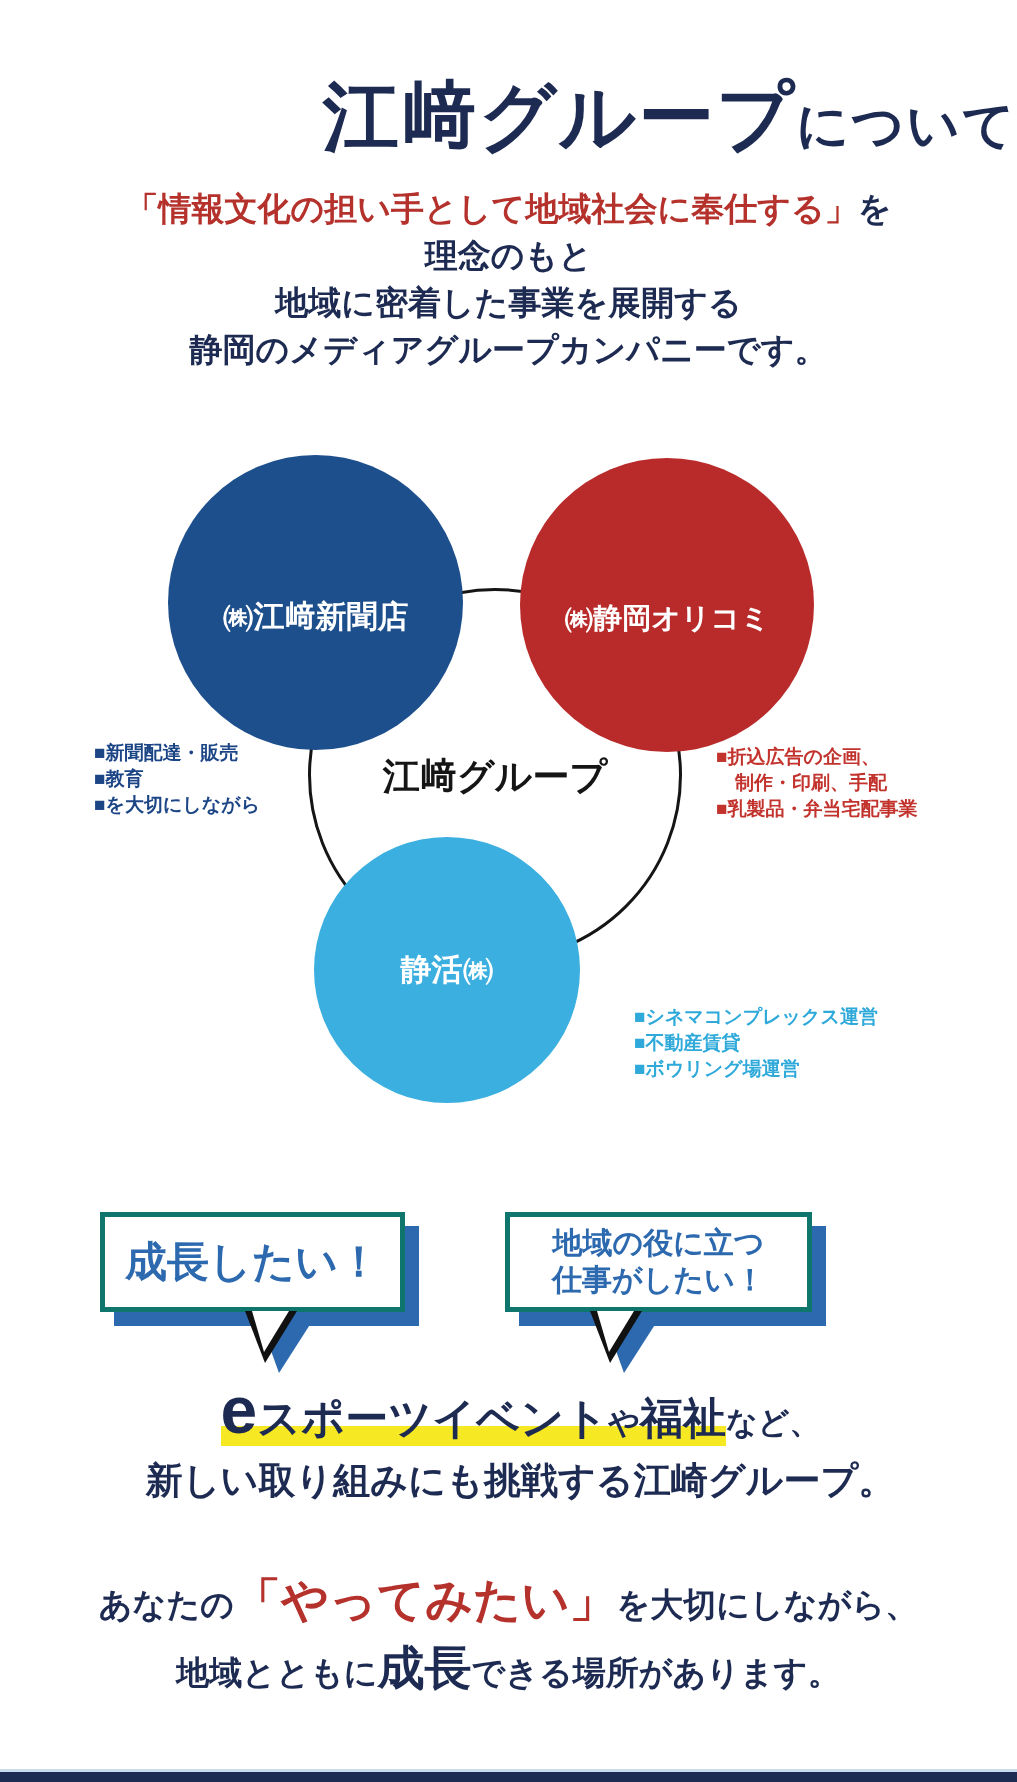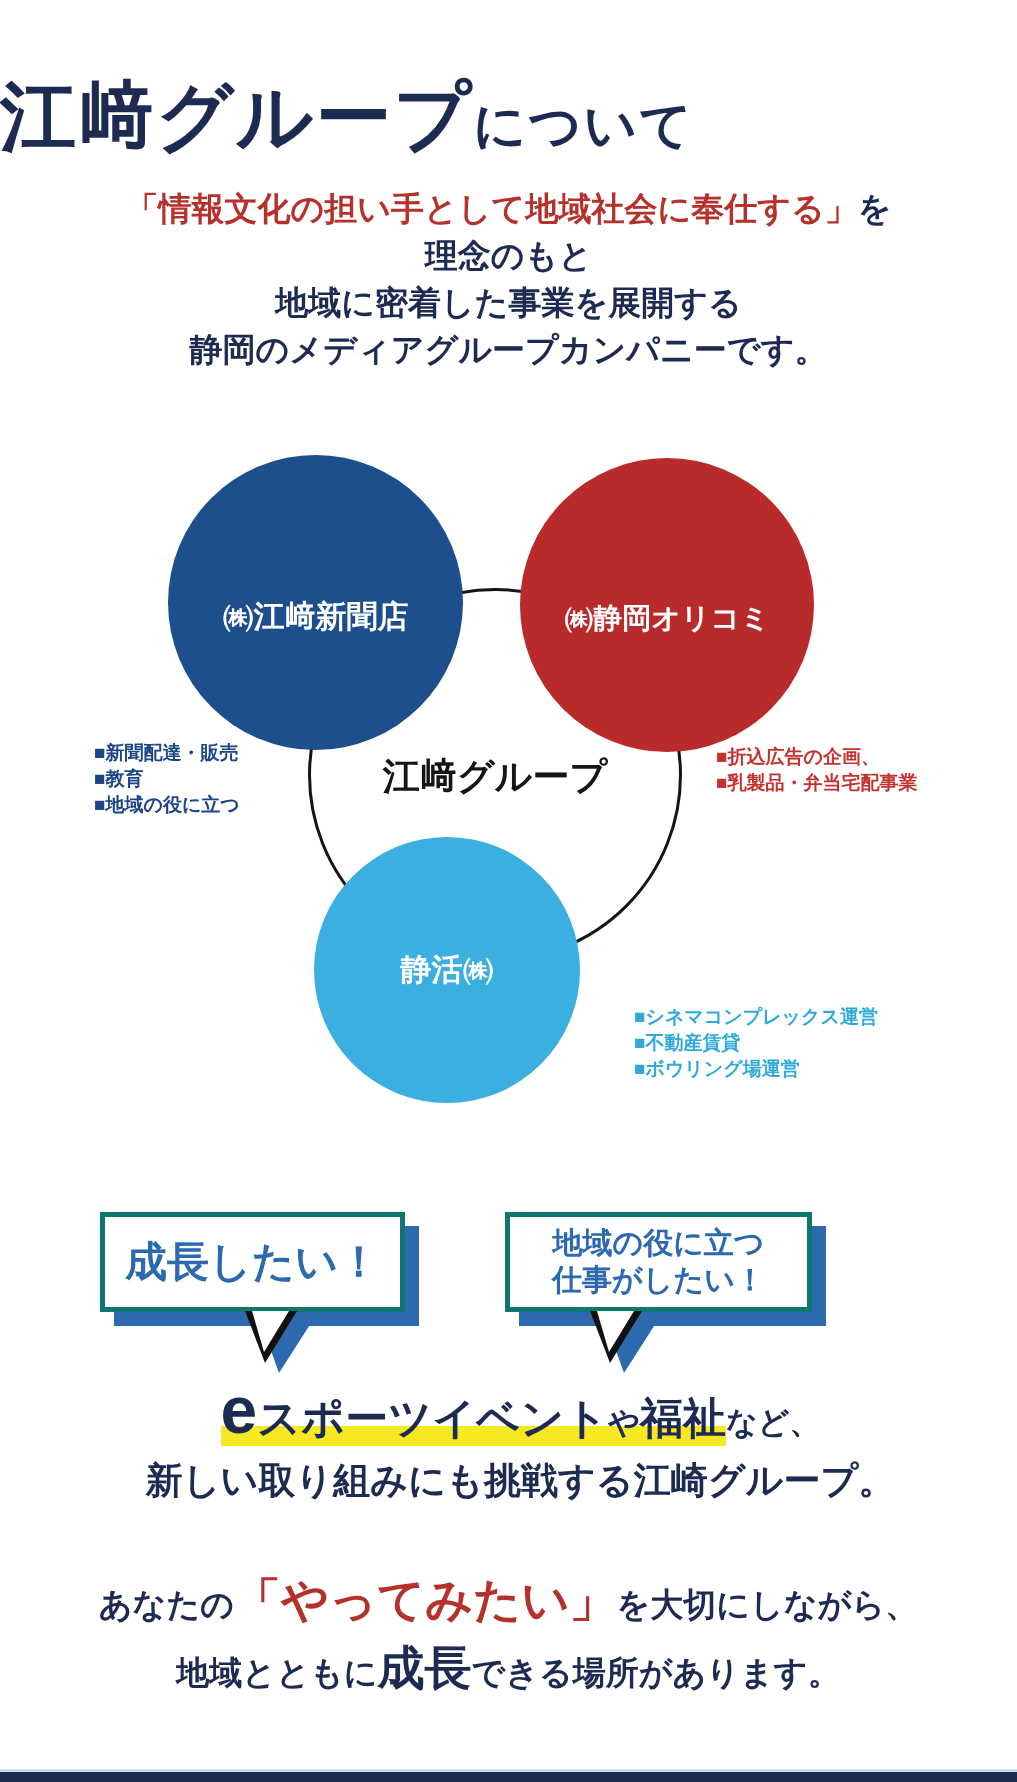--- a/index.html
+++ b/index.html
@@ -3,21 +3,21 @@
 <meta charset="utf-8">
 <style>
   html,body { margin:0; padding:0; background:#ffffff; }
   .page {
     position:relative; width:1017px; height:1782px; margin:0 auto;
     background:#ffffff; overflow:hidden;
     font-family:"Liberation Sans","DejaVu Sans",sans-serif;
     color:#1d2b52;
   }
   
-  .title { position:absolute; top:46px; left:0; right:0; text-align:left;
+  .title { position:absolute; top:46px; left:0; right:0; text-align:right;
            font-weight:900; color:#1d2b52; letter-spacing:2px; white-space:nowrap; }
   .title-main   { font-size:76px; }
   .title-suffix { font-size:52px; }
   
   .intro { position:absolute; top:186px; left:0; right:0; text-align:center;
            font-size:33px; font-weight:800; line-height:1.42; color:#1d2b52; }
   .red-text { color:#b5312c; }
   
   .ring { position:absolute; left:308px; top:588px; width:374px; height:374px;
           border:3px solid #151515; border-radius:50%; box-sizing:border-box; z-index:0; }
@@ -95,24 +95,25 @@
   </div>
   <div class="circle circle-shizukatsu">
     <span class="circle-label">静活㈱</span>
   </div>
 
   <div class="center-label">江﨑グループ</div>
 
   <div class="biz biz-ezaki">
     <div>■新聞配達・販売</div>
     <div>■教育</div>
-    <div>■地域の役に立つ</div>
+    <div>■を大切にしながら</div>
   </div>
   <div class="biz biz-orikomi">
     <div>■折込広告の企画、</div>
+    <div>　制作・印刷、手配</div>
     <div>■乳製品・弁当宅配事業</div>
   </div>
   <div class="biz biz-shizukatsu">
     <div>■シネマコンプレックス運営</div>
     <div>■不動産賃貸</div>
     <div>■ボウリング場運営</div>
   </div>
 
   <div class="bubble bubble-left">
     <div class="bubble-box">

